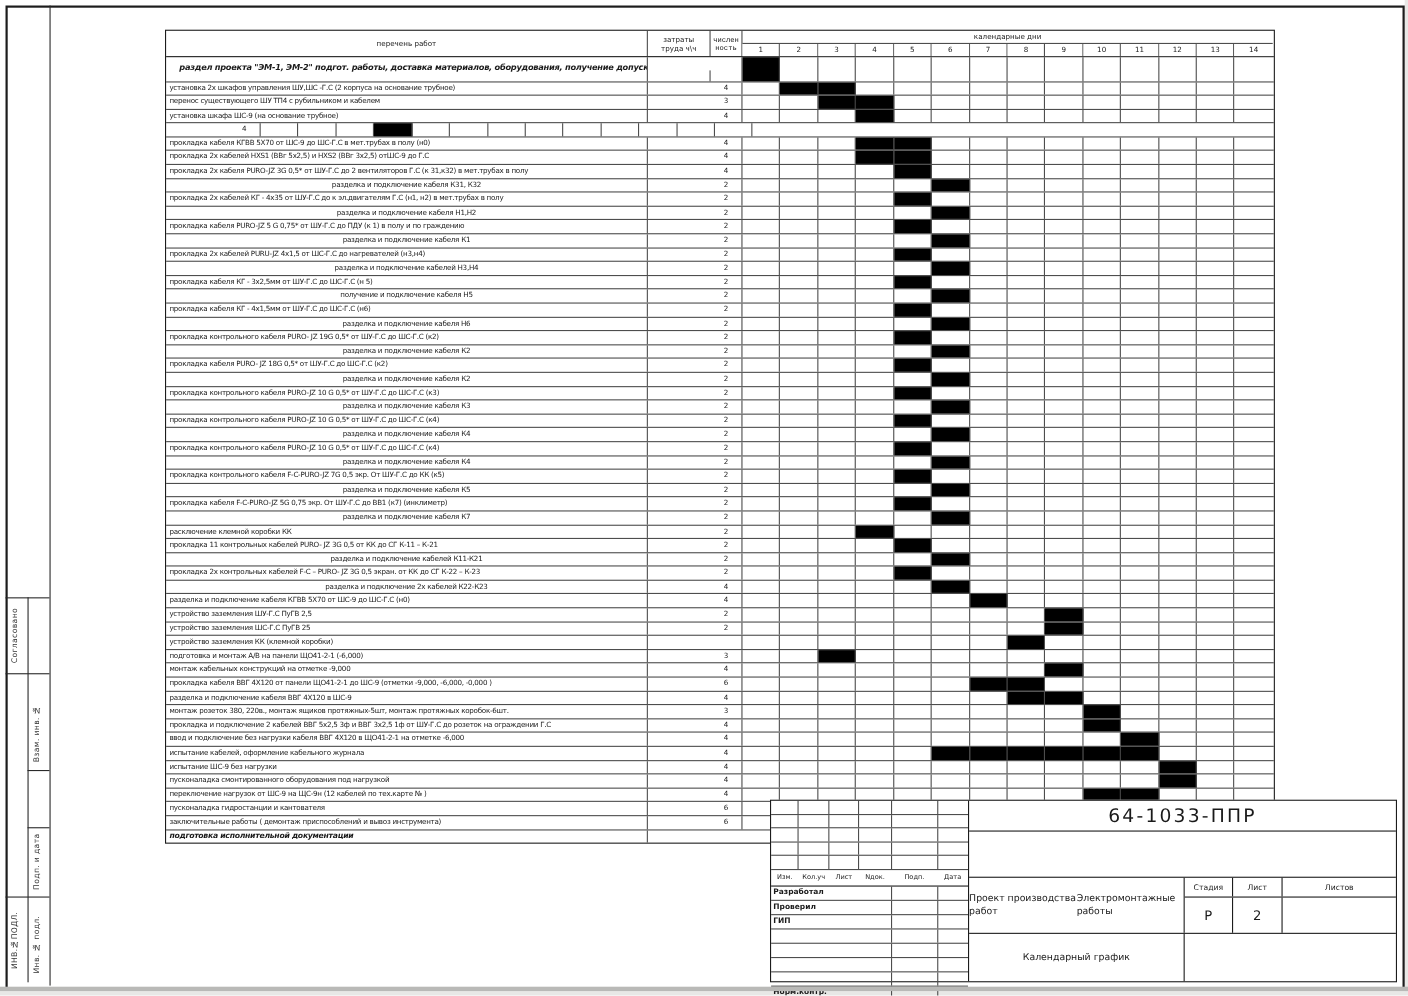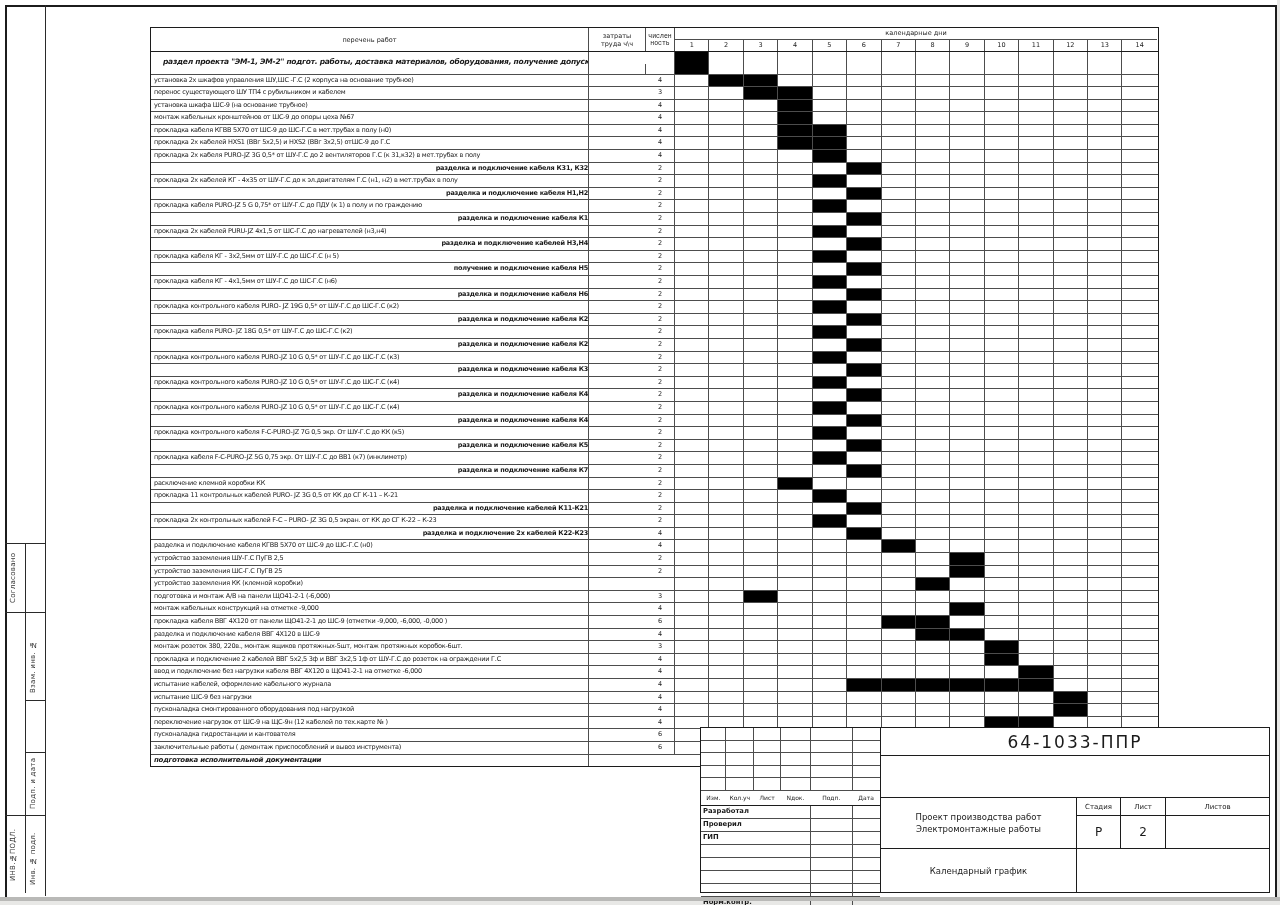--- a/index.html
+++ b/index.html
@@ -19,21 +19,21 @@
   
   #work-table{
     position:absolute;left:150px;top:27px;width:1007px;
     border:1.4px solid #1c1c1c;background:#fff;
   }
   .t-row{display:flex;border-bottom:1px solid #4d4d4d;height:11.6px;line-height:10.5px;}
   .t-row:last-child{border-bottom:none;gap:44px;}
   .t-row.section{height:21.5px;line-height:20px;}
   .cell{flex:none;border-right:1px solid #4d4d4d;overflow:hidden;white-space:nowrap;box-sizing:border-box;}
   .c-label{width:438px;font-size:6.5px;letter-spacing:-0.25px;padding-left:3px;}
-  .t-row.c .c-label{text-align:right;padding-left:0;font-weight:bold;}
+  .t-row.c .c-label{text-align:center;padding-left:0;font-weight:normal;}
   .t-row.section .c-label{font-style:italic;font-weight:bold;font-size:7.5px;padding-left:12px;}
   .t-row.doc .c-label{font-style:italic;font-weight:bold;font-size:7px;}
   .c-hours{width:57px;font-size:6.5px;text-align:center;margin-top:12px;}
   .c-crew{width:29px;font-size:6.5px;text-align:center;}
   .dc{width:34.43px;flex:none;border-right:1px solid #4d4d4d;box-sizing:border-box;}
   .dc:last-child,.cell:last-child{border-right:none;}
   .dc.filled{background:#000;}
   
   #t-head{display:flex;border-bottom:1px solid #1c1c1c;height:23px;}
   .h-cell{flex:none;border-right:1px solid #4d4d4d;box-sizing:border-box;font-size:6.5px;text-align:center;
@@ -54,21 +54,21 @@
   .sig-row:last-child{border-bottom:none;}
   .sig-label{width:110px;flex:none;border-right:1px solid #4d4d4d;box-sizing:border-box;padding-left:2px;line-height:11px;white-space:nowrap;overflow:hidden;}
   .sig-sign{width:42px;flex:none;border-right:1px solid #4d4d4d;box-sizing:border-box;}
   .sig-date{width:28px;flex:none;}
   #tb-right{flex:1;display:flex;flex-direction:column;}
   #tb-docnum{height:27px;flex:none;border-bottom:1.4px solid #1c1c1c;display:flex;align-items:center;justify-content:center;
      font-size:17px;letter-spacing:2px;}
   #tb-approve{height:41px;flex:none;border-bottom:1.4px solid #1c1c1c;}
   #tb-mid{height:50px;flex:none;border-bottom:1.4px solid #1c1c1c;display:flex;}
   #tb-project{width:196px;flex:none;border-right:1.4px solid #1c1c1c;box-sizing:border-box;
-     display:flex;flex-direction:column;align-items:center;justify-content:center;font-size:8.5px;line-height:12px;text-align:center;}
+     display:flex;flex-direction:row;align-items:center;justify-content:center;font-size:8.5px;line-height:12px;}
   #tb-slc{flex:1;display:flex;flex-direction:column;}
   .slc-head{display:flex;height:17px;border-bottom:1px solid #1c1c1c;font-size:7px;}
   .slc-head div,.slc-val div{display:flex;align-items:center;justify-content:center;box-sizing:border-box;}
   .slc-val{display:flex;flex:1;font-size:12px;}
   .sw1{width:44px;border-right:1px solid #1c1c1c;}
   .sw2{width:45px;border-right:1px solid #1c1c1c;}
   .sw3{flex:1;}
   #tb-bottom{flex:1;display:flex;}
   #tb-doctitle{width:196px;flex:none;border-right:1.4px solid #1c1c1c;box-sizing:border-box;
      display:flex;align-items:center;justify-content:center;font-size:8.5px;}
@@ -197,21 +197,20 @@
           <div class="dc"></div>
           <div class="dc"></div>
           <div class="dc"></div>
           <div class="dc"></div>
           <div class="dc"></div>
           <div class="dc"></div>
           <div class="dc"></div>
           <div class="dc"></div>
         </div>
         <div class="t-row">
-          <div class="cell c-label">монтаж кабельных кронштейнов от ШС-9 до опоры цеха №67</div>
           <div class="cell c-hours">24</div>
           <div class="cell c-crew">4</div>
           <div class="dc"></div>
           <div class="dc"></div>
           <div class="dc"></div>
           <div class="dc filled"></div>
           <div class="dc"></div>
           <div class="dc"></div>
           <div class="dc"></div>
           <div class="dc"></div>

